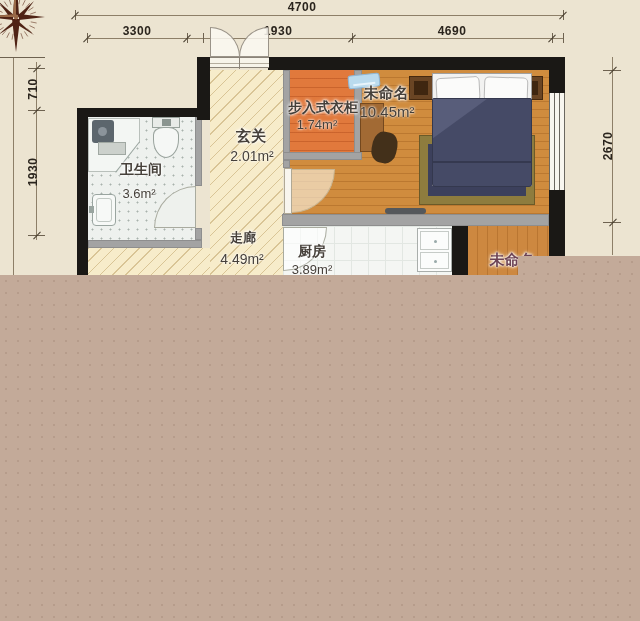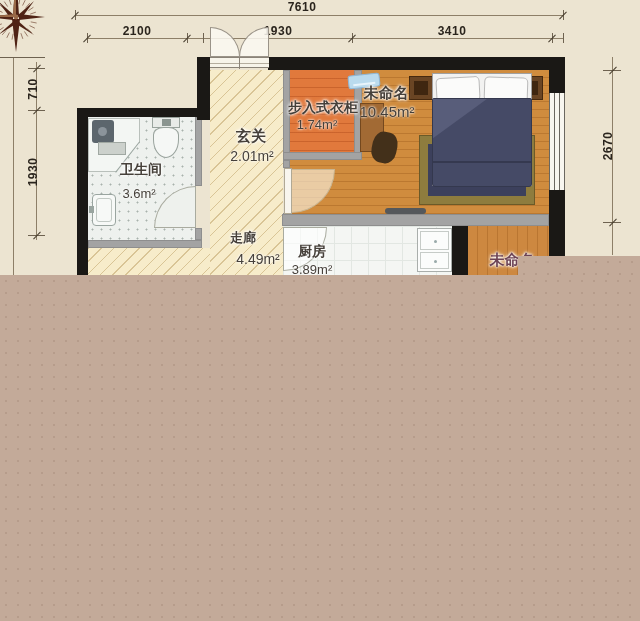--- a/index.html
+++ b/index.html
@@ -95,36 +95,36 @@
       <polygon points="2,47 32,47 32,44"></polygon>
       <circle cx="32" cy="47" r="2.4"></circle>
     </g>
   </svg>
 
   <div class="dline" style="left:75px;top:15px;width:488px;height:1px;"></div>
   <div class="tickv" style="left:75px;top:10px;"></div>
   <div class="tickv" style="left:563px;top:10px;"></div>
   <div class="slash" style="left:70px;top:15px;"></div>
   <div class="slash" style="left:558px;top:15px;"></div>
-  <div class="dimlab hdim" style="left:302px;top:0px;">7610</div>
+  <div class="dimlab hdim" style="left:302px;top:0px;">4700</div>
 
   <div class="dline" style="left:87px;top:38px;width:476px;height:1px;"></div>
   <div class="tickv" style="left:87px;top:33px;"></div>
   <div class="tickv" style="left:187px;top:33px;"></div>
   <div class="tickv" style="left:203px;top:33px;"></div>
   <div class="tickv" style="left:352px;top:33px;"></div>
   <div class="tickv" style="left:552px;top:33px;"></div>
   <div class="tickv" style="left:563px;top:33px;"></div>
   <div class="slash" style="left:82px;top:38px;"></div>
   <div class="slash" style="left:182px;top:38px;"></div>
   <div class="slash" style="left:347px;top:38px;"></div>
   <div class="slash" style="left:547px;top:38px;"></div>
-  <div class="dimlab hdim" style="left:137px;top:24px;">2100</div>
+  <div class="dimlab hdim" style="left:137px;top:24px;">3300</div>
   <div class="dimlab hdim" style="left:278px;top:24px;">1930</div>
-  <div class="dimlab hdim" style="left:452px;top:24px;">3410</div>
+  <div class="dimlab hdim" style="left:452px;top:24px;">4690</div>
 
   <div class="dline" style="left:13px;top:57px;width:1px;height:218px;"></div>
   <div class="tickh" style="left:0px;top:57px;width:45px;"></div>
   <div class="dline" style="left:36px;top:62px;width:1px;height:178px;"></div>
   <div class="tickh" style="left:28px;top:68px;width:17px;"></div>
   <div class="tickh" style="left:28px;top:110px;width:17px;"></div>
   <div class="tickh" style="left:28px;top:235px;width:17px;"></div>
   <div class="slash" style="left:32px;top:68px;"></div>
   <div class="slash" style="left:32px;top:110px;"></div>
   <div class="slash" style="left:32px;top:235px;"></div>
@@ -228,21 +228,21 @@
 
   <div class="rlabel" style="left:317px;top:99px;font-size:14px;padding-left:12px;">步入式衣柜</div>
   <div class="alabel" style="left:317px;top:117px;font-size:13px;">1.74m²</div>
   <div class="rlabel" style="left:386px;top:84px;font-size:15px;">未命名</div>
   <div class="alabel" style="left:387px;top:103px;font-size:15px;">10.45m²</div>
   <div class="rlabel" style="left:251px;top:127px;font-size:15px;">玄关</div>
   <div class="alabel" style="left:252px;top:148px;font-size:14px;">2.01m²</div>
   <div class="rlabel" style="left:141px;top:161px;font-size:14px;">卫生间</div>
   <div class="alabel" style="left:139px;top:186px;font-size:13px;">3.6m²</div>
   <div class="rlabel" style="left:243px;top:229px;font-size:13px;">走廊</div>
-  <div class="alabel" style="left:258px;top:251px;font-size:14px;">4.49m²</div>
+  <div class="alabel" style="left:242px;top:251px;font-size:14px;">4.49m²</div>
   <div class="rlabel" style="left:312px;top:243px;font-size:14px;">厨房</div>
   <div class="alabel" style="left:312px;top:262px;font-size:13px;">3.89m²</div>
   <div class="rlabel" style="left:512px;top:251px;font-size:15px;color:#6d4455;transform:translateX(-50%);">未命名</div>
 
   <div class="overlay" style="left:518px;top:256px;width:122px;height:20px;"></div>
   <div class="overlay" style="left:0px;top:275px;width:640px;height:346px;"></div>
 
 </div>
 
 </body></html>

